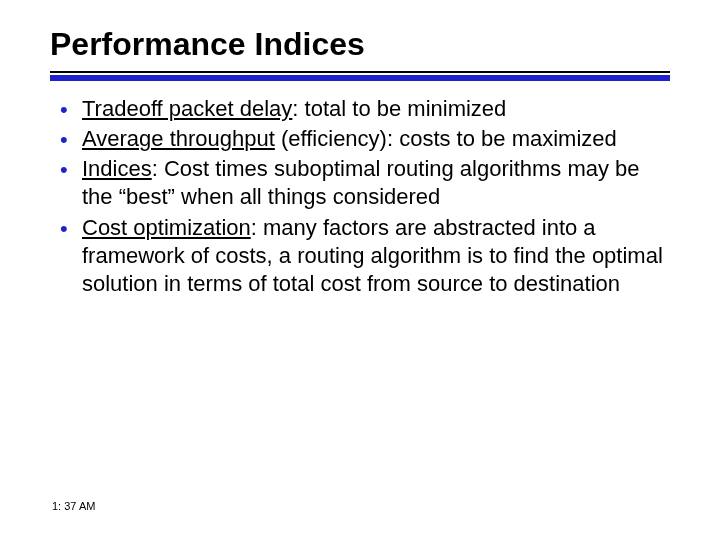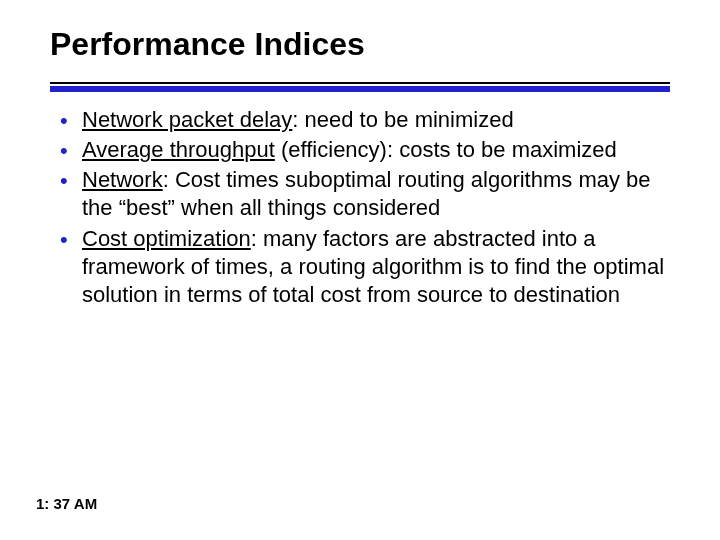--- a/index.html
+++ b/index.html
@@ -10,21 +10,21 @@
     padding: 26px 50px 20px 50px;
     position: relative;
     background: #fff;
   }
   .title {
     font-family: "Arial Black", Arial, sans-serif;
     font-weight: 900;
     font-size: 32px;
     color: #000;
     letter-spacing: 0px;
-    margin-bottom: 19px;
+    margin-bottom: 8px;
   }
   .rule-thin {
     border: none;
     border-top: 2px solid #000;
     margin-bottom: 2px;
   }
   .rule-thick {
     border: none;
     border-top: 6px solid #2222cc;
     margin-bottom: 14px;
@@ -45,49 +45,48 @@
     position: absolute;
     left: 4px;
     top: 0.05em;
     color: #2222cc;
     font-size: 22px;
     line-height: 1.28;
   }
   .term { text-decoration: underline; }
   .timestamp {
     position: absolute;
-    left: 36px;
+    left: 52px;
     bottom: 28px;
-    font-size: 15px;
+    font-size: 11px;
     color: #000;
     font-family: Verdana, Geneva, sans-serif;
-    font-weight: bold;
   }
 </style>
 </head>
 <body>
 
 <div class="slide">
   <h1 class="title">Performance Indices</h1>
   <hr class="rule-thin">
   <hr class="rule-thick">
 
   <ul class="bullets">
     <li>
       <span class="dot">•</span>
-      <span class="term">Network packet delay</span><span>: need to be minimized</span>
+      <span class="term">Tradeoff packet delay</span><span>: total to be minimized</span>
     </li>
     <li>
       <span class="dot">•</span>
       <span class="term">Average throughput</span><span> (efficiency): costs to be maximized</span>
     </li>
     <li>
       <span class="dot">•</span>
-      <span class="term">Network</span><span>: Cost times suboptimal routing algorithms may be the “best” when all things considered</span>
+      <span class="term">Indices</span><span>: Cost times suboptimal routing algorithms may be the “best” when all things considered</span>
     </li>
     <li>
       <span class="dot">•</span>
-      <span class="term">Cost optimization</span><span>: many factors are abstracted into a framework of times, a routing algorithm is to find the optimal solution in terms of total cost from source to destination</span>
+      <span class="term">Cost optimization</span><span>: many factors are abstracted into a framework of costs, a routing algorithm is to find the optimal solution in terms of total cost from source to destination</span>
     </li>
   </ul>
 
   <div class="timestamp">1: 37 AM</div>
 </div>
 
 </body></html>

